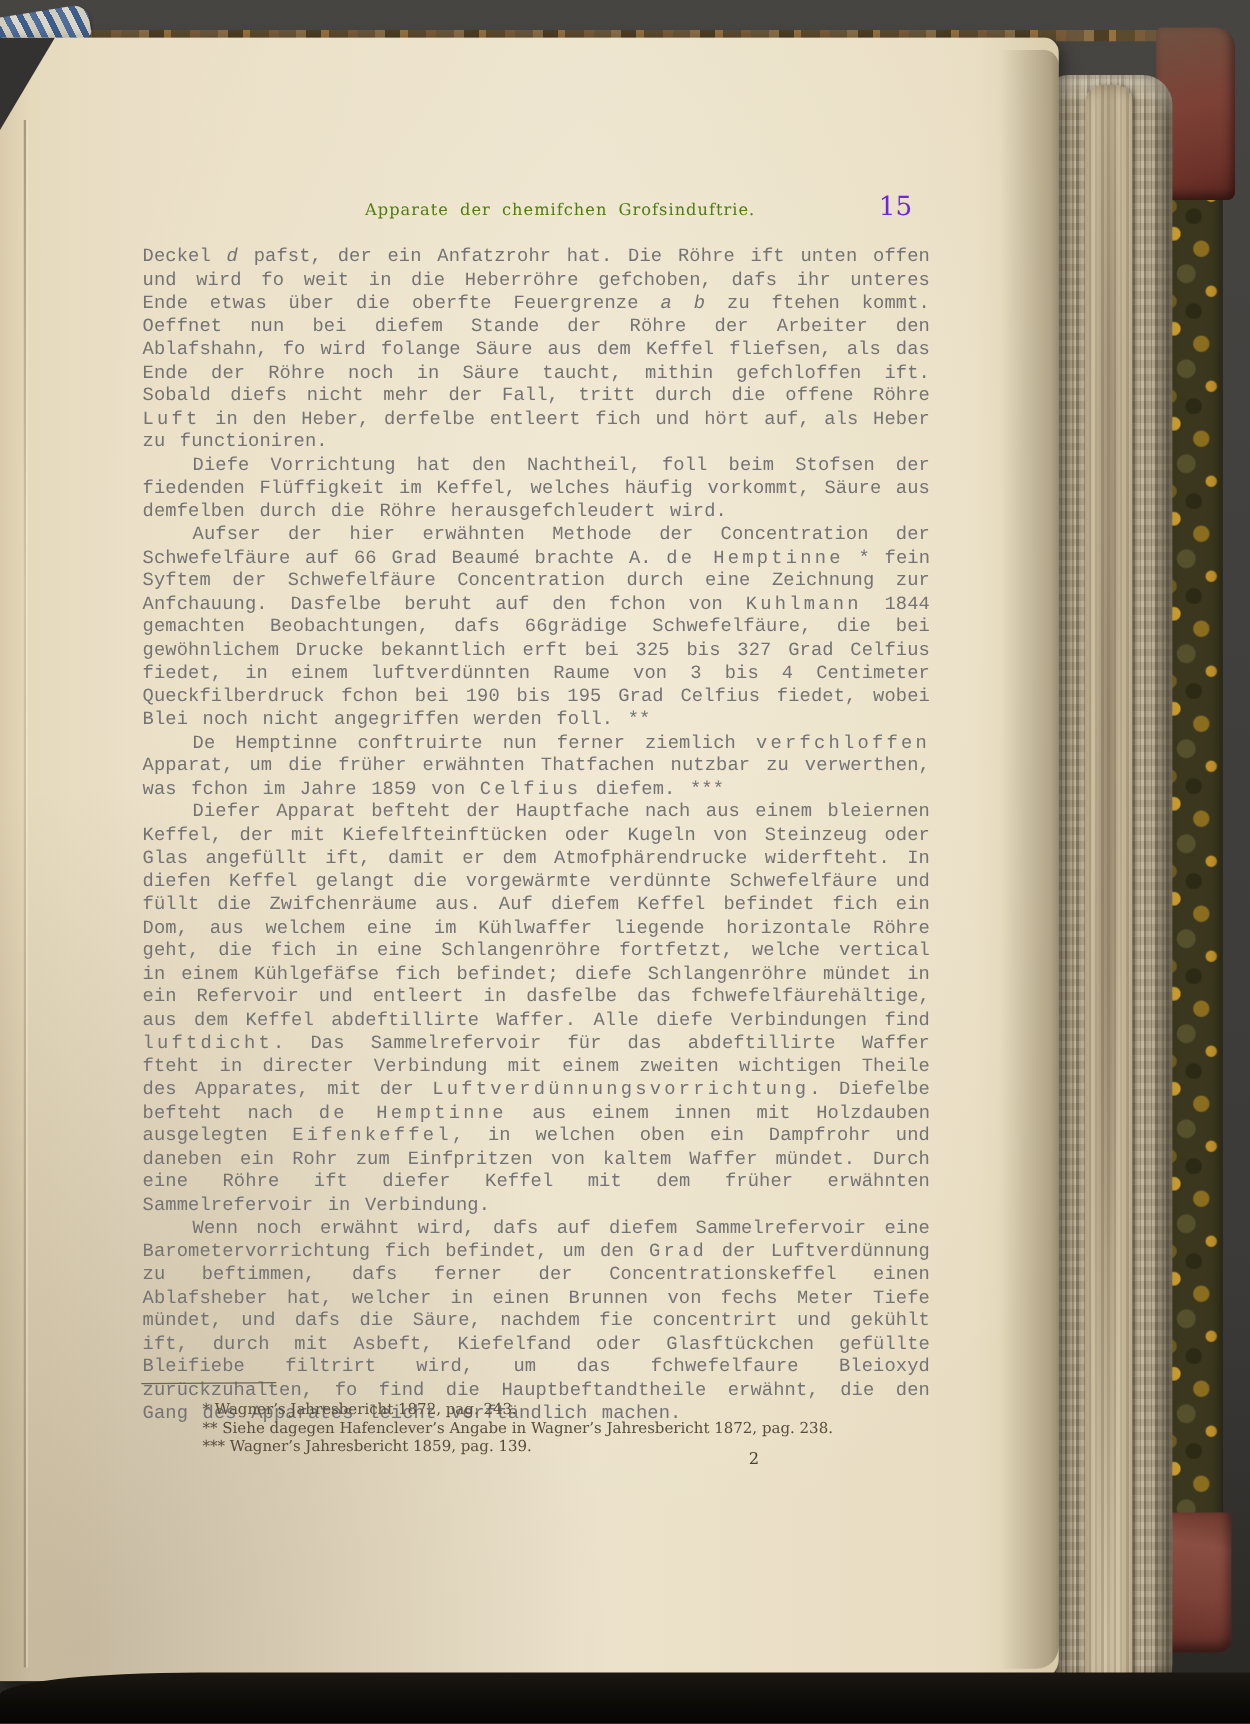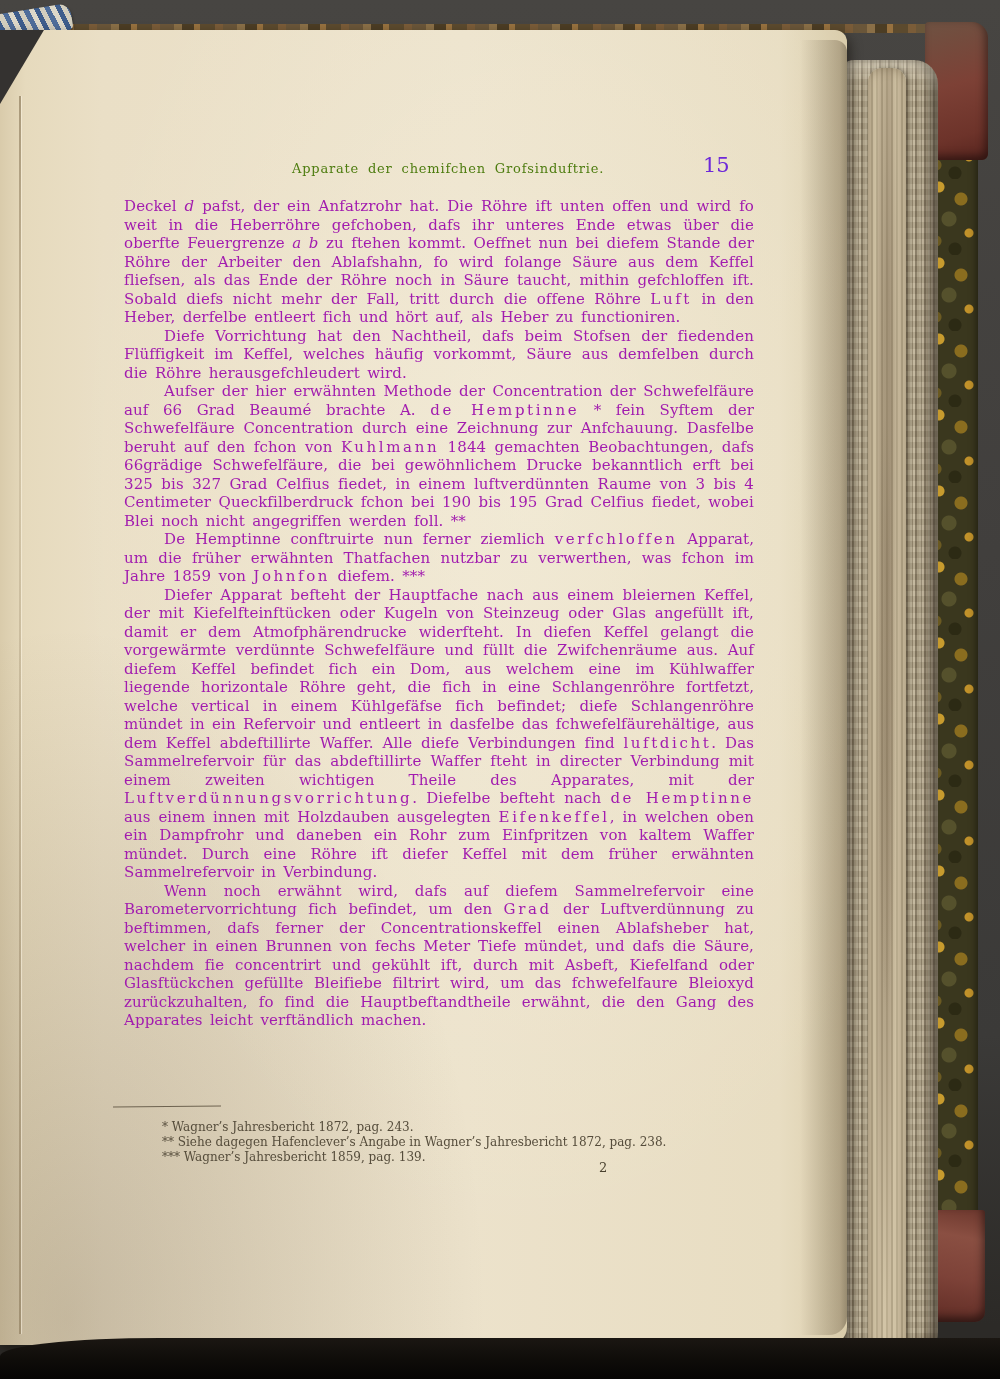--- a/index.html
+++ b/index.html
@@ -100,23 +100,23 @@
   .content{position:absolute;inset:0;z-index:7;color:#4a4231;}
   .running-title{
     position:absolute;left:292px;top:161px;
     font-size:13px;letter-spacing:.8px;word-spacing:4px;color:#4d7c0f;
   }
   .page-number{
     position:absolute;left:703px;top:153px;
     font-size:21px;color:#6d28d9;
   }
   .body-text{
-    position:absolute;left:124px;top:197px;width:630px;
+    position:absolute;left:114px;top:197px;width:630px;
     font-size:15px;line-height:18.5px;text-align:justify;
-    word-spacing:2.5px;letter-spacing:.1px;color:#a21caf;
+    word-spacing:2.5px;letter-spacing:.1px;color:#737373;font-family:Liberation Mono, monospace;
   }
   .para{margin:0;}
   .para.indent{text-indent:40px;}
   .italic{font-style:italic;}
   .spaced{letter-spacing:2.6px;}
   .footnote-rule{
     position:absolute;left:113px;top:1106px;width:108px;height:1px;
     background:#6e6350;transform:rotate(-.4deg);
   }
   .footnotes{
@@ -147,23 +147,23 @@
   <div class="crease"></div>
   <div class="gutter-shadow"></div>
   <div class="bottom-dark"></div>
 
   <div class="content">
     <div class="running-title">Apparate der chemifchen Grofsinduftrie.</div>
     <div class="page-number">15</div>
 
     <div class="body-text">
         <p class="para"><span>Deckel </span><span class="italic">d</span><span> pafst, der ein Anfatzrohr hat. Die Röhre ift unten offen und wird fo weit in die Heberröhre gefchoben, dafs ihr unteres Ende etwas über die oberfte Feuergrenze </span><span class="italic">a b</span><span> zu ftehen kommt. Oeffnet nun bei diefem Stande der Röhre der Arbeiter den Ablafshahn, fo wird folange Säure aus dem Keffel fliefsen, als das Ende der Röhre noch in Säure taucht, mithin gefchloffen ift. Sobald diefs nicht mehr der Fall, tritt durch die offene Röhre </span><span class="spaced">Luft</span><span> in den Heber, derfelbe entleert fich und hört auf, als Heber zu functioniren.</span></p>
-        <p class="para indent"><span>Diefe Vorrichtung hat den Nachtheil, dafs beim Stofsen der fiedenden Flüffigkeit im Keffel, welches häufig vorkommt, Säure aus demfelben durch die Röhre herausgefchleudert wird.</span></p>
+        <p class="para indent"><span>Diefe Vorrichtung hat den Nachtheil, foll beim Stofsen der fiedenden Flüffigkeit im Keffel, welches häufig vorkommt, Säure aus demfelben durch die Röhre herausgefchleudert wird.</span></p>
         <p class="para indent"><span>Aufser der hier erwähnten Methode der Concentration der Schwefelfäure auf 66 Grad Beaumé brachte A. </span><span class="spaced">de Hemptinne</span><span> * fein Syftem der Schwefelfäure Concentration durch eine Zeichnung zur Anfchauung. Dasfelbe beruht auf den fchon von </span><span class="spaced">Kuhlmann</span><span> 1844 gemachten Beobachtungen, dafs 66grädige Schwefelfäure, die bei gewöhnlichem Drucke bekanntlich erft bei 325 bis 327 Grad Celfius fiedet, in einem luftverdünnten Raume von 3 bis 4 Centimeter Queckfilberdruck fchon bei 190 bis 195 Grad Celfius fiedet, wobei Blei noch nicht angegriffen werden foll. **</span></p>
-        <p class="para indent"><span>De Hemptinne conftruirte nun ferner ziemlich </span><span class="spaced">verfchloffen</span><span> Apparat, um die früher erwähnten Thatfachen nutzbar zu verwerthen, was fchon im Jahre 1859 von </span><span class="spaced">Johnfon</span><span> diefem. ***</span></p>
+        <p class="para indent"><span>De Hemptinne conftruirte nun ferner ziemlich </span><span class="spaced">verfchloffen</span><span> Apparat, um die früher erwähnten Thatfachen nutzbar zu verwerthen, was fchon im Jahre 1859 von </span><span class="spaced">Celfius</span><span> diefem. ***</span></p>
         <p class="para indent"><span>Diefer Apparat befteht der Hauptfache nach aus einem bleiernen Keffel, der mit Kiefelfteinftücken oder Kugeln von Steinzeug oder Glas angefüllt ift, damit er dem Atmofphärendrucke widerfteht. In diefen Keffel gelangt die vorgewärmte verdünnte Schwefelfäure und füllt die Zwifchenräume aus. Auf diefem Keffel befindet fich ein Dom, aus welchem eine im Kühlwaffer liegende horizontale Röhre geht, die fich in eine Schlangenröhre fortfetzt, welche vertical in einem Kühlgefäfse fich befindet; diefe Schlangenröhre mündet in ein Refervoir und entleert in dasfelbe das fchwefelfäurehältige, aus dem Keffel abdeftillirte Waffer. Alle diefe Verbindungen find </span><span class="spaced">luftdicht</span><span>. Das Sammelrefervoir für das abdeftillirte Waffer fteht in directer Verbindung mit einem zweiten wichtigen Theile des Apparates, mit der </span><span class="spaced">Luftverdünnungsvorrichtung</span><span>. Diefelbe befteht nach </span><span class="spaced">de Hemptinne</span><span> aus einem innen mit Holzdauben ausgelegten </span><span class="spaced">Eifenkeffel</span><span>, in welchen oben ein Dampfrohr und daneben ein Rohr zum Einfpritzen von kaltem Waffer mündet. Durch eine Röhre ift diefer Keffel mit dem früher erwähnten Sammelrefervoir in Verbindung.</span></p>
         <p class="para indent"><span>Wenn noch erwähnt wird, dafs auf diefem Sammelrefervoir eine Barometervorrichtung fich befindet, um den </span><span class="spaced">Grad</span><span> der Luftverdünnung zu beftimmen, dafs ferner der Concentrationskeffel einen Ablafsheber hat, welcher in einen Brunnen von fechs Meter Tiefe mündet, und dafs die Säure, nachdem fie concentrirt und gekühlt ift, durch mit Asbeft, Kiefelfand oder Glasftückchen gefüllte Bleifiebe filtrirt wird, um das fchwefelfaure Bleioxyd zurückzuhalten, fo find die Hauptbeftandtheile erwähnt, die den Gang des Apparates leicht verftändlich machen.</span></p>
       </div>
 
     <div class="footnote-rule"></div>
     <div class="footnotes">
         <div class="footnote-line">* Wagner’s Jahresbericht 1872, pag. 243.</div>
         <div class="footnote-line">** Siehe dagegen Hafenclever’s Angabe in Wagner’s Jahresbericht 1872, pag. 238.</div>
         <div class="footnote-line">*** Wagner’s Jahresbericht 1859, pag. 139.</div>
       </div>

